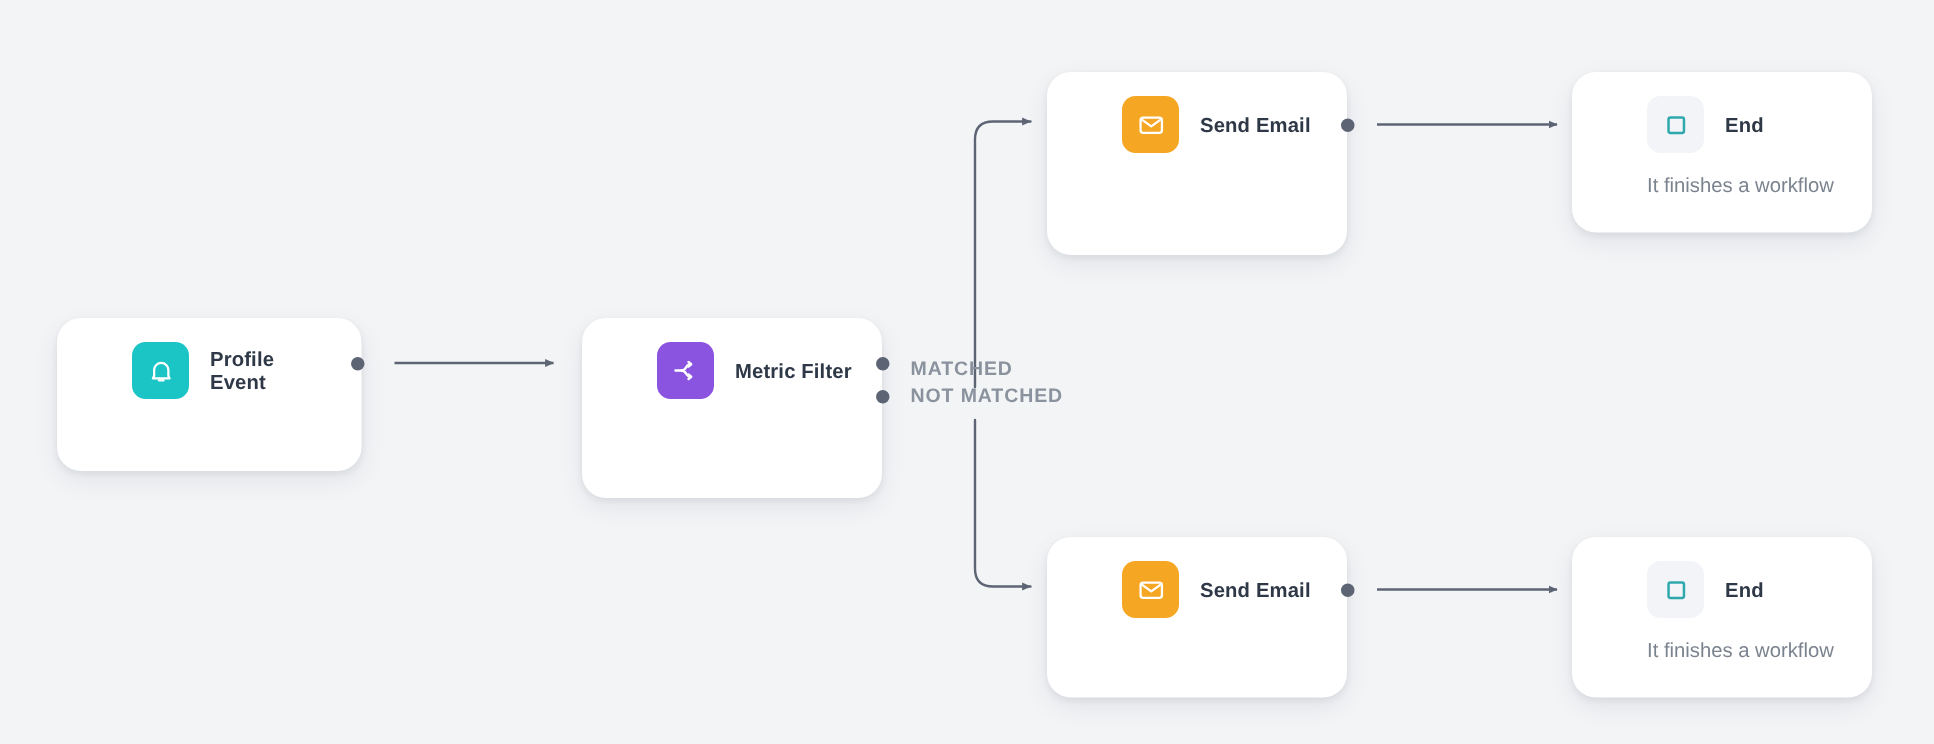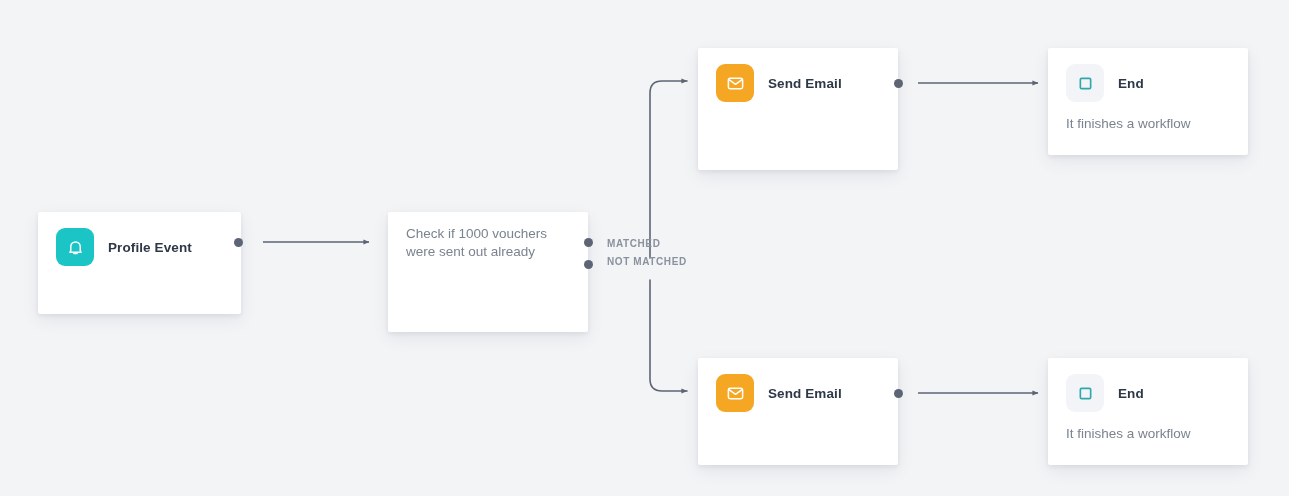--- a/index.html
+++ b/index.html
@@ -22,23 +22,24 @@
     position: absolute;
     left: 0;
     top: 0;
     width: 1289px;
     height: 496px;
     pointer-events: none;
   }
   .node {
     position: absolute;
     background: #ffffff;
-    border-radius: 2px;
+    border-radius: 16px;
     box-shadow: 0 2px 5px rgba(18, 29, 51, 0.07), 0 6px 18px rgba(18, 29, 51, 0.07);
     box-sizing: border-box;
+    padding-left: 32px;
   }
   .node-head {
     display: flex;
     align-items: center;
     padding: 16px 18px 0 18px;
   }
   .node-icon {
     width: 38px;
     height: 38px;
     border-radius: 9px;
@@ -66,21 +67,21 @@
   }
   .port {
     position: absolute;
     width: 9px;
     height: 9px;
     border-radius: 50%;
     background: #5d6575;
   }
   .port-label {
     position: absolute;
-    font-size: 10px;
+    font-size: 13px;
     font-weight: bold;
     letter-spacing: 0.6px;
     color: #8a929e;
     white-space: nowrap;
   }
 </style>
 </head>
 <body>
 
 <div id="canvas">
@@ -110,21 +111,32 @@
           <path d="M18 16V11a6 6 0 0 0-12 0v5l-1 2h14l-1-2z"></path>
           <path d="M10 19.6h4"></path>
         </svg>
       </span>
       <span class="node-title">Profile Event</span>
     </div>
   </div>
   <span class="port" style="left:234px; top:238px;"></span>
 
   <div class="node" style="left:388px; top:212px; width:200px; height:120px;">
-    <div class="node-desc">Check if 1000 vouchers were sent out already</div>
+    <div class="node-head">
+      <span class="node-icon purple">
+        <svg width="20" height="20" viewBox="0 0 24 24" fill="none" stroke="#ffffff" stroke-width="1.9" stroke-linecap="round" stroke-linejoin="round">
+          <path d="M4 12h5"></path>
+          <path d="M9 12c4 0 3-5 7-5"></path>
+          <path d="M9 12c4 0 3 5 7 5"></path>
+          <path d="M14.4 5.2 16.6 7l-2.2 1.8"></path>
+          <path d="M14.4 15.2 16.6 17l-2.2 1.8"></path>
+        </svg>
+      </span>
+      <span class="node-title">Metric Filter</span>
+    </div>
   </div>
   <span class="port" style="left:584px; top:238px;"></span>
   <span class="port" style="left:584px; top:260px;"></span>
   <span class="port-label" style="left:607px; top:238px;">MATCHED</span>
   <span class="port-label" style="left:607px; top:256px;">NOT MATCHED</span>
 
   <div class="node" style="left:698px; top:48px; width:200px; height:122px;">
     <div class="node-head">
       <span class="node-icon orange">
         <svg width="19" height="19" viewBox="0 0 24 24" fill="none" stroke="#ffffff" stroke-width="1.9" stroke-linecap="round" stroke-linejoin="round">

